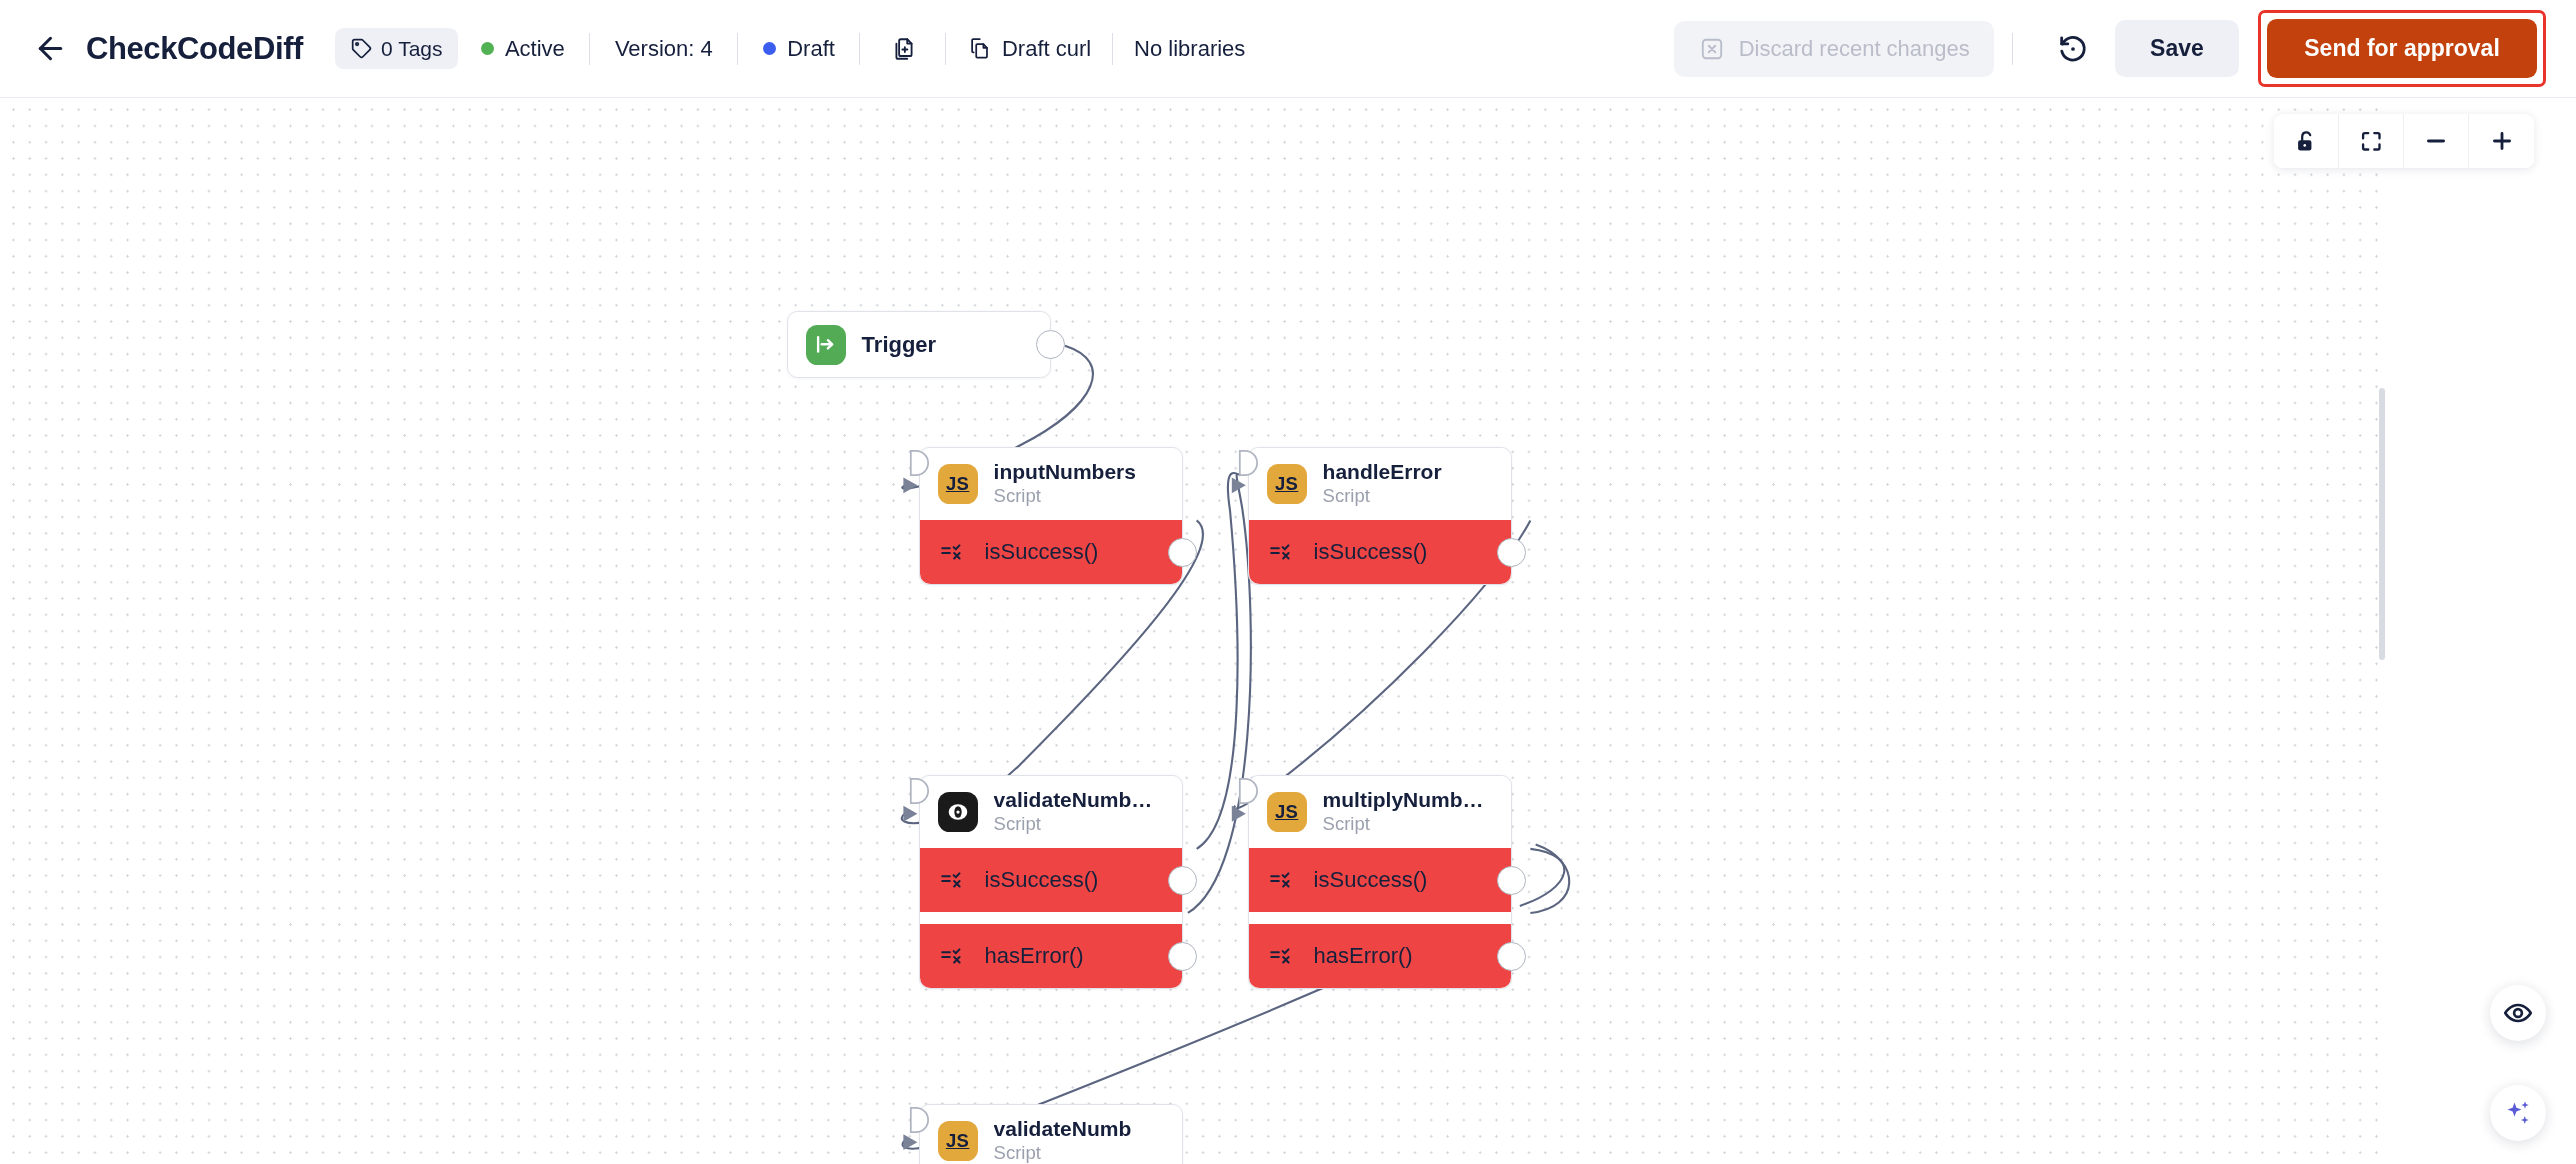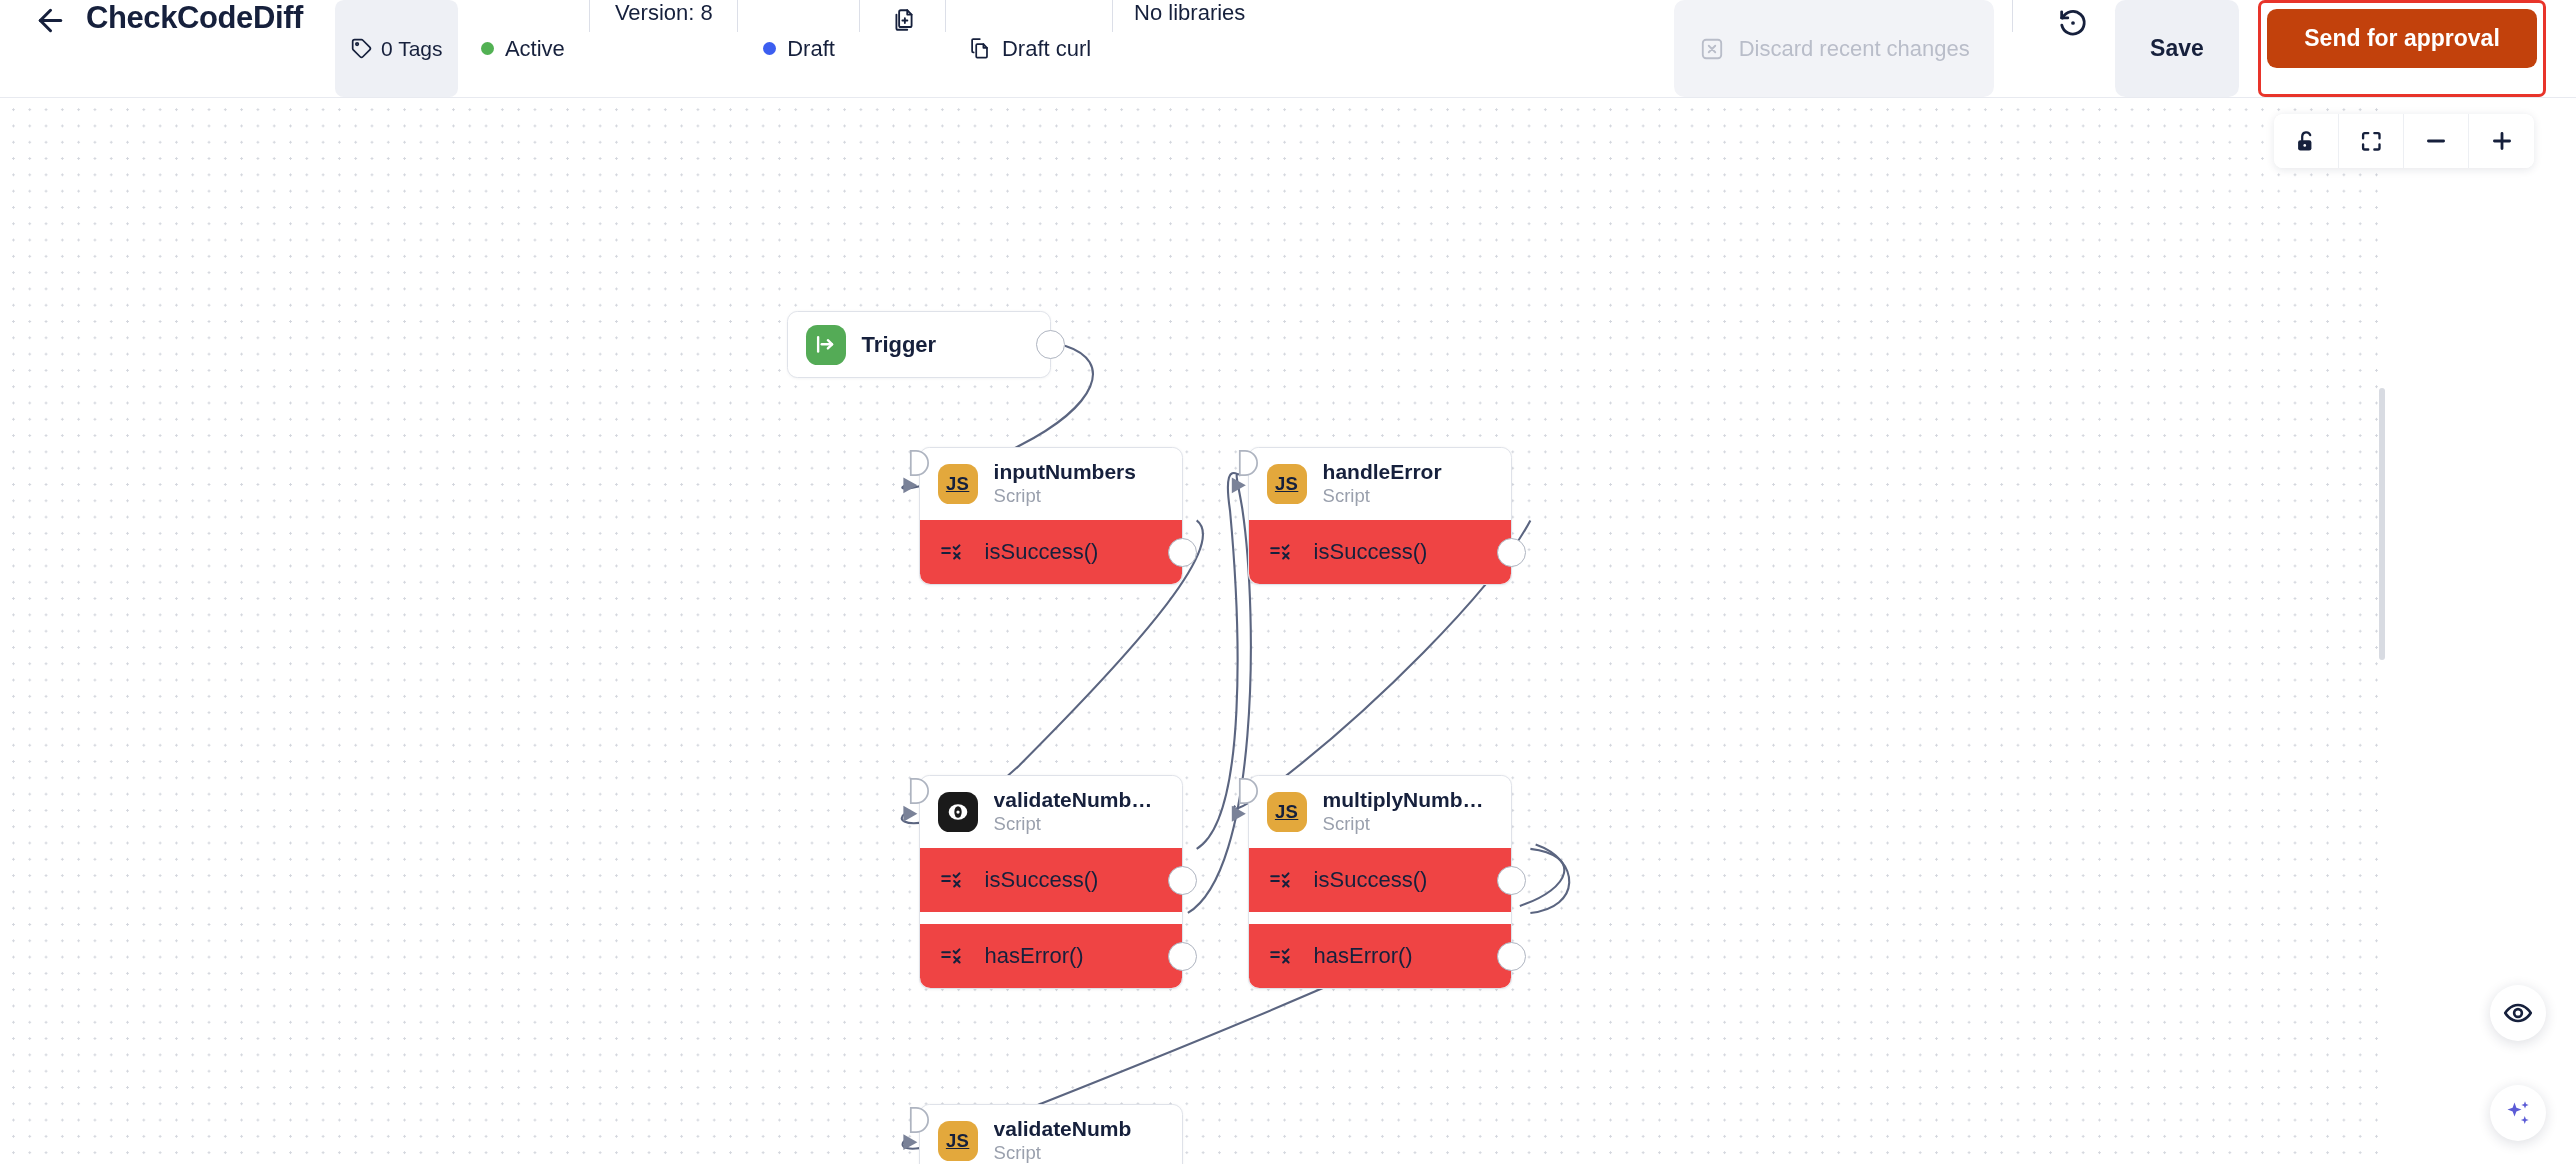--- a/index.html
+++ b/index.html
@@ -10,21 +10,21 @@
     background: #ffffff;
     color: #16203c;
   }
 
   
   .header {
     position: absolute; top: 0; left: 0;
     width: 2576px; height: 98px;
     background: #ffffff;
     border-bottom: 0.9px solid #e8eaf0;
-    display: flex; 
+    display: flex; align-items: center;
     padding: 0 30px 0 30px;
     z-index: 30;
   }
   .hdr-back {
     width: 40px; height: 40px;
     display: flex; align-items: center; justify-content: center;
     cursor: pointer; flex: none;
     margin-right: 16px;
   }
   .hdr-title {
@@ -223,21 +223,21 @@
     <span>0 Tags</span>
   </div>
 
   <div class="hdr-stat">
     <div class="dot" style="background:#52b153"></div>
     <div class="txt">Active</div>
   </div>
 
   <div class="hdr-sep"></div>
 
-  <div class="hdr-plain">Version: 8</div>
+  <div class="hdr-plain">Version: 4</div>
 
   <div class="hdr-sep"></div>
 
   <div class="hdr-stat">
     <div class="dot" style="background:#3c5ef0"></div>
     <div class="txt">Draft</div>
   </div>
 
   <div class="hdr-sep"></div>
 

